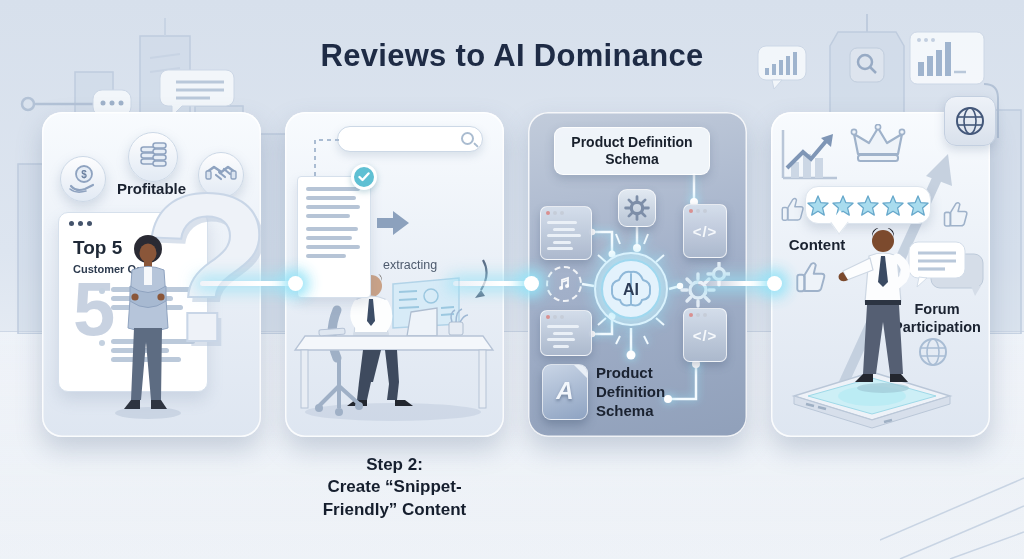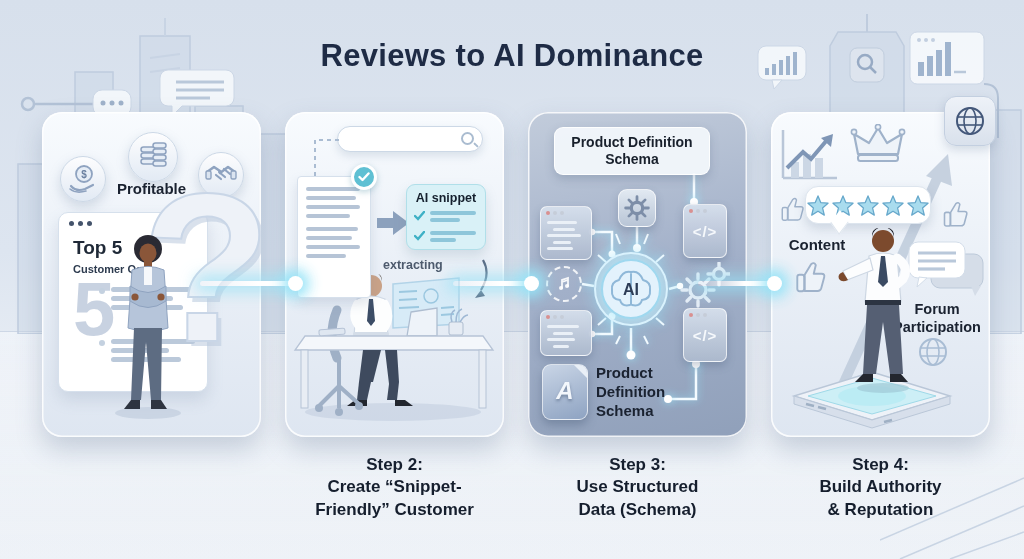--- a/index.html
+++ b/index.html
@@ -81,21 +81,21 @@
   .p2-check { left:66px; top:52px; width:26px; height:26px; border-radius:50%;
     background:#5fc0d3; border:3px solid #fff; box-shadow:0 2px 6px rgba(90,150,170,.4);
     display:flex; align-items:center; justify-content:center; z-index:2; }
   .p2-arrow { left:92px; top:98px; z-index:2; }
   .p2-snippet { left:121px; top:72px; width:80px; height:66px; border-radius:9px;
     background:#d9f1f7; border:1px solid #b0dfe9; box-shadow:0 6px 12px rgba(110,140,160,.22);
     padding:6px 7px; z-index:2; }
   .p2-snip-title { text-align:center; font-size:12.5px; font-weight:800; color:#15202e; }
   .snip-row { display:flex; gap:5px; margin-top:6px; align-items:flex-start; }
   .snip-row .bars div { height:4px; background:#8ec6da; margin-bottom:3px; }
-  .p2-extract { left:98px; top:146px; font-size:12.5px; font-weight:700; color:#4d5a6d; }
+  .p2-extract { left:98px; top:146px; font-size:12.5px; font-weight:400; color:#4d5a6d; }
   .p2-extract-arrow { left:184px; top:146px; }
   .p2-desk { left:6px; top:162px; width:207px; height:150px; }
 
   
   .p3-header { left:26px; top:15px; width:156px; height:48px; border-radius:9px;
     background:rgba(243,247,252,.93); border:1px solid rgba(255,255,255,.9);
     box-shadow:0 4px 10px rgba(70,90,120,.25); display:flex; align-items:center;
     justify-content:center; text-align:center; white-space:pre-line;
     font-size:14px; line-height:1.25; font-weight:800; color:#18202c; z-index:3; }
   .p3-net { left:0; top:0; width:219px; height:325px; z-index:1; }
@@ -354,41 +354,20 @@
         </div>
       </div>
       <div class="abs p2-check">
         <svg width="12" height="10" viewBox="0 0 12 10">
             <path d="M1.5 5 L4.5 8 L10.5 1.5" fill="none" stroke="#fff" stroke-width="2.4" stroke-linecap="round" stroke-linejoin="round"></path>
           </svg>
       </div>
       <svg class="abs p2-arrow" width="32" height="26" viewBox="0 0 32 26">
         <polygon points="0,8 16,8 16,1 32,13 16,25 16,18 0,18" fill="#8ca1bd"></polygon>
       </svg>
-      <div class="abs p2-snippet">
-        <div class="p2-snip-title">AI snippet</div>
-        <div class="snip-row">
-          <svg width="11" height="10" viewBox="0 0 11 10">
-              <path d="M1 5 L4 8 L10 1" fill="none" stroke="#3fb1c6" stroke-width="2.4" stroke-linecap="round"></path>
-            </svg>
-          <span class="bars">
-              <div style="width:46px"></div>
-              <div style="width:30px"></div>
-            </span>
-        </div>
-        <div class="snip-row">
-          <svg width="11" height="10" viewBox="0 0 11 10">
-              <path d="M1 5 L4 8 L10 1" fill="none" stroke="#3fb1c6" stroke-width="2.4" stroke-linecap="round"></path>
-            </svg>
-          <span class="bars">
-              <div style="width:46px"></div>
-              <div style="width:26px"></div>
-            </span>
-        </div>
-      </div>
       <div class="abs p2-extract">extracting</div>
       <svg class="abs p2-extract-arrow" width="22" height="42" viewBox="0 0 22 42">
         <path d="M14 2 q8 14 -2 30" fill="none" stroke="#5a6c85" stroke-width="2.2"></path>
         <polygon points="12,32 6,40 16,38" fill="#5a6c85"></polygon>
       </svg>
       <svg class="abs p2-desk" viewBox="0 0 207 150">
         <ellipse cx="102" cy="138" rx="88" ry="9" fill="#c3cfdf" opacity=".6"></ellipse>
         <g opacity=".85">
           <polygon points="102,10 168,4 168,50 102,54" fill="#d5ebf8" stroke="#a9cfe6" stroke-width="1.5"></polygon>
           <circle cx="140" cy="22" r="7" fill="none" stroke="#8fc2dd" stroke-width="1.5"></circle>
@@ -419,21 +398,21 @@
         <path d="M64 126 l-8 6 h20 v-6 Z" fill="#22262e"></path>
         <path d="M104 126 v6 h18 l-8 -6 Z" fill="#22262e"></path>
         <path d="M48 84 v28 m0 0 l-20 20 m20 -20 l20 18 m-20 -18 v22" fill="none" stroke="#9fb0c6" stroke-width="4"></path>
         <circle cx="28" cy="134" r="4" fill="#9fb0c6"></circle>
           <circle cx="68" cy="132" r="4" fill="#9fb0c6"></circle>
           <circle cx="48" cy="138" r="4" fill="#9fb0c6"></circle>
       </svg>
     </div>
     <div class="caption">Step 2:
 Create “Snippet-
-Friendly” Customer</div>
+Friendly” Content</div>
   </div>
 
   <div class="col">
     <div class="panel panel-dark">
       <svg class="abs p3-net" viewBox="0 0 219 325">
         <g stroke="#f4fbff" stroke-width="2.5" fill="none" style="filter:drop-shadow(0 0 4px rgba(150,225,248,.95))">
           <line x1="166" y1="61" x2="166" y2="90"></line>
           <line x1="109" y1="115" x2="109" y2="136"></line>
           <polyline points="64,120 84,120 84,142"></polyline>
           <polyline points="64,222 84,222 84,204"></polyline>
@@ -564,23 +543,20 @@
       </svg>
 
       <div class="abs p3-doc">
         <span class="fold"></span>
         <span class="letter">A</span>
       </div>
       <div class="abs p3-bottom">Product
 Definition
 Schema</div>
     </div>
-    <div class="caption">Step 3:
-Use Structured
-Data (Schema)</div>
   </div>
 
   <div class="col">
     <div class="panel panel-light">
       <svg class="abs p4-growth" width="140" height="255" viewBox="0 0 140 255">
         <line x1="14" y1="245" x2="114" y2="26" stroke="#c3cfde" stroke-width="10"></line>
         <polygon points="100,30 122,8 126,40" fill="#c3cfde"></polygon>
       </svg>
 
       <svg class="abs p4-chart" width="60" height="54" viewBox="0 0 60 54">
@@ -672,23 +648,20 @@
         <path d="M37 30 L10 43 l4 9 L40 42 Z" fill="#fcfdfe" stroke="#cdd7e3" stroke-width="1.2"></path>
         <path d="M10 44 q-6 2 -4 7 q3 4 9 1 Z" fill="#7c4a2d"></path>
         <path d="M64 30 q13 9 6 21 l-8 7" fill="none" stroke="#fcfdfe" stroke-width="9" stroke-linecap="round"></path>
         <path d="M48 28 h4 l3 26 -5 5 -5 -5 Z" fill="#3a4a62"></path>
         <rect x="32" y="72" width="36" height="5" fill="#2c3442"></rect>
         <path d="M34 77 L30 146 h13 L50 94 L57 146 h13 L66 77 Z" fill="#555f73"></path>
         <path d="M30 146 l-8 8 h18 v-8 Z" fill="#23262e"></path>
         <path d="M57 146 v8 h18 l-7 -8 Z" fill="#23262e"></path>
       </svg>
     </div>
-    <div class="caption">Step 4:
-Build Authority
-&amp; Reputation</div>
   </div>
 </div>
 
 <div class="connector" style="left:200px;width:96px">
     <span class="tip"></span>
   </div>
 <div class="connector" style="left:453px;width:79px">
     <span class="tip"></span>
   </div>
 <div class="connector" style="left:698px;width:77px">

